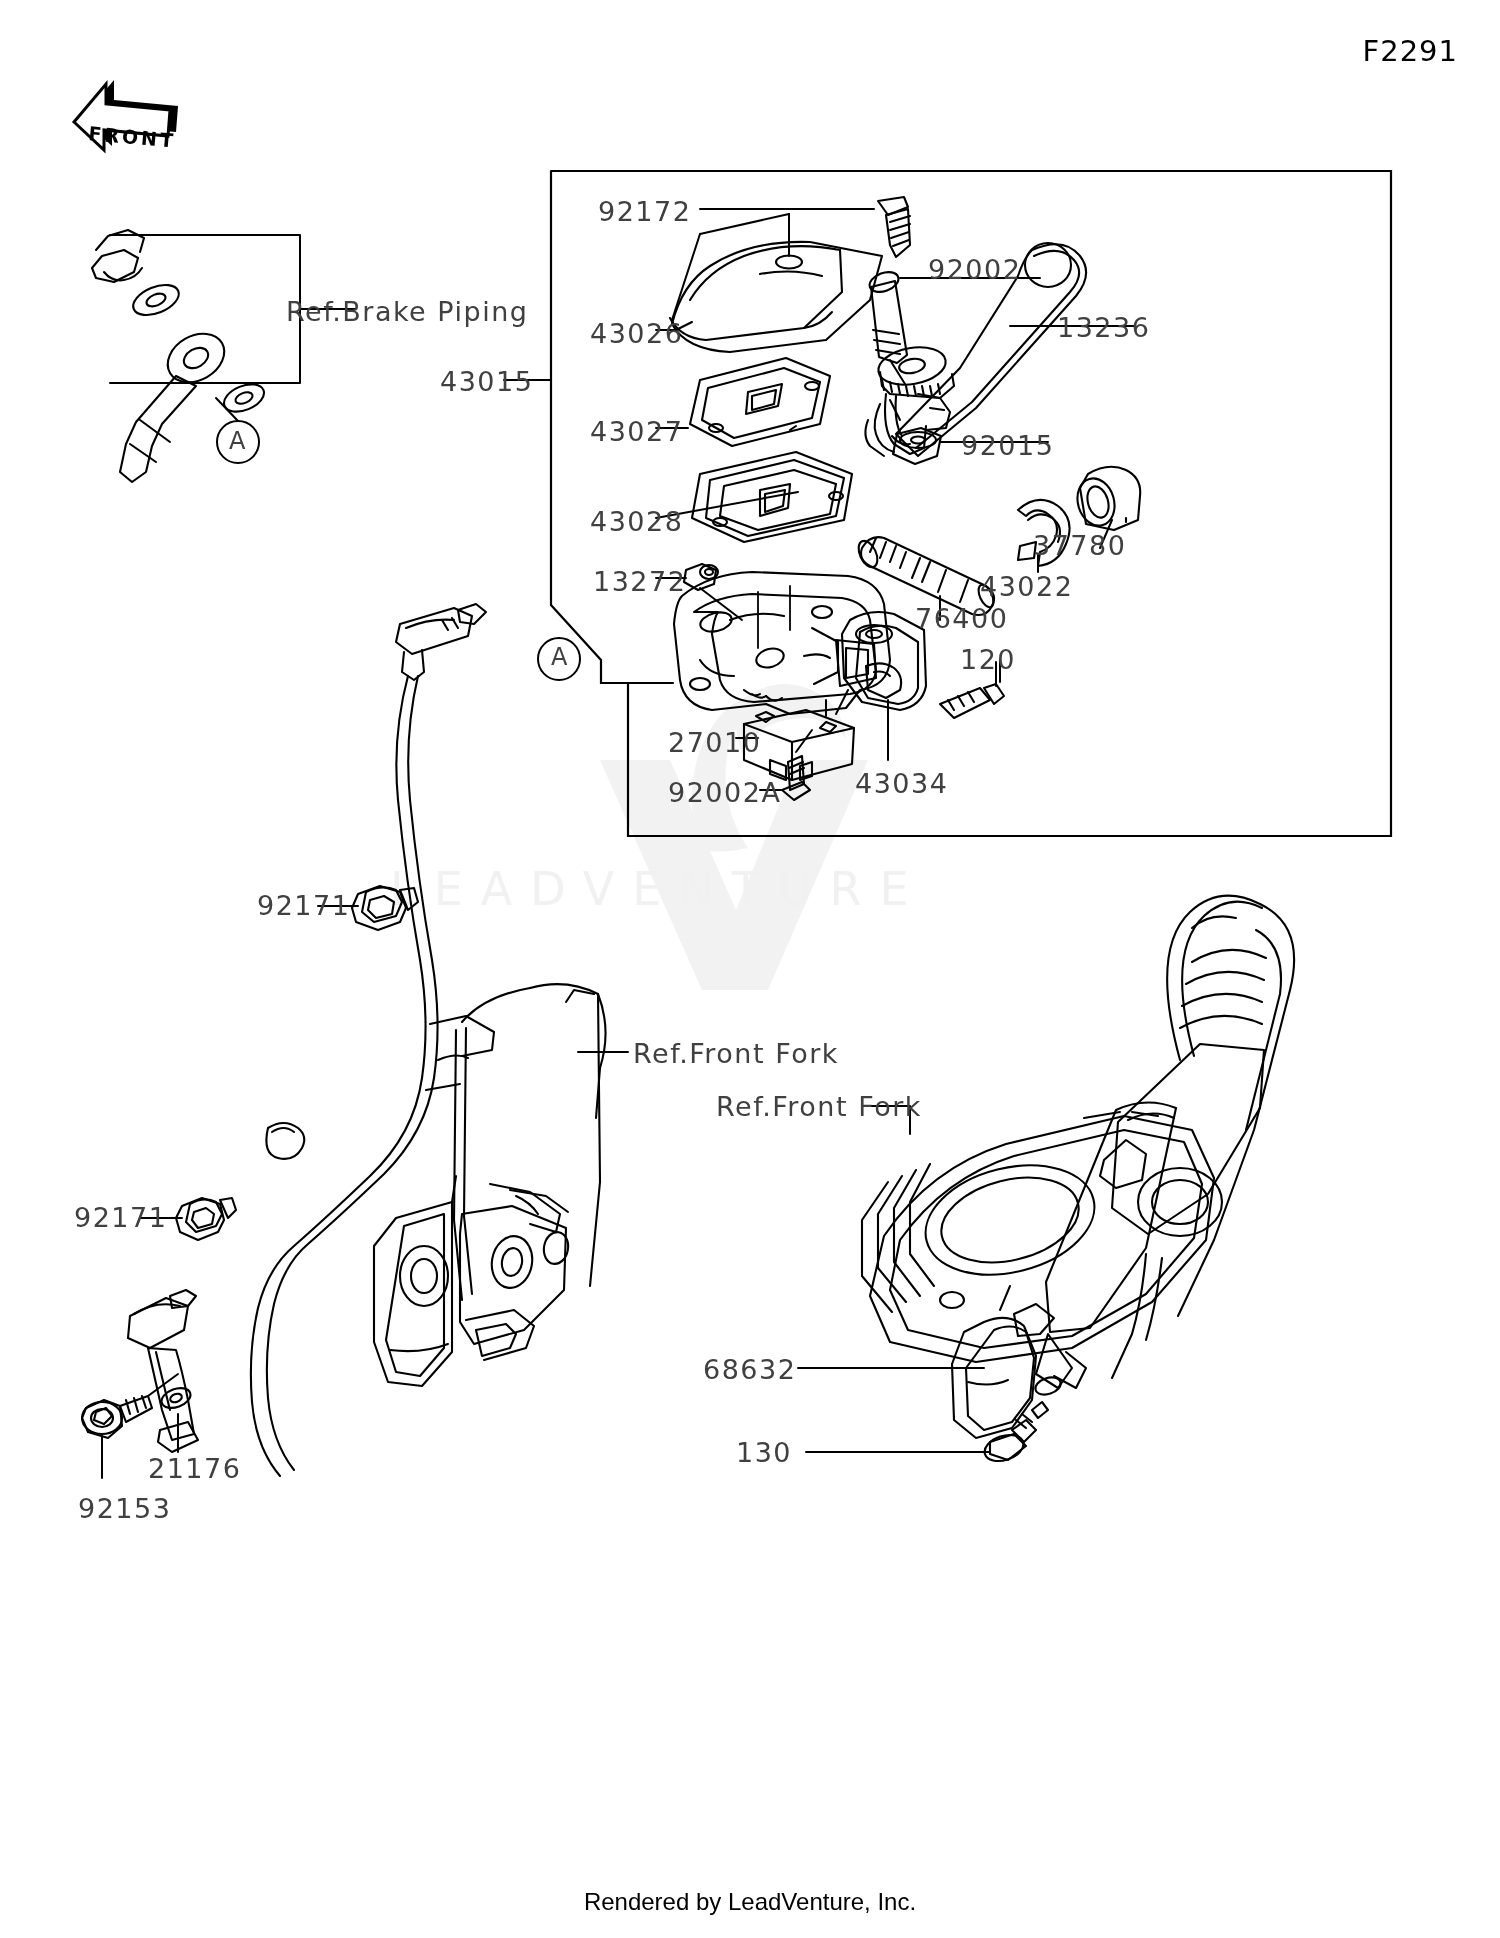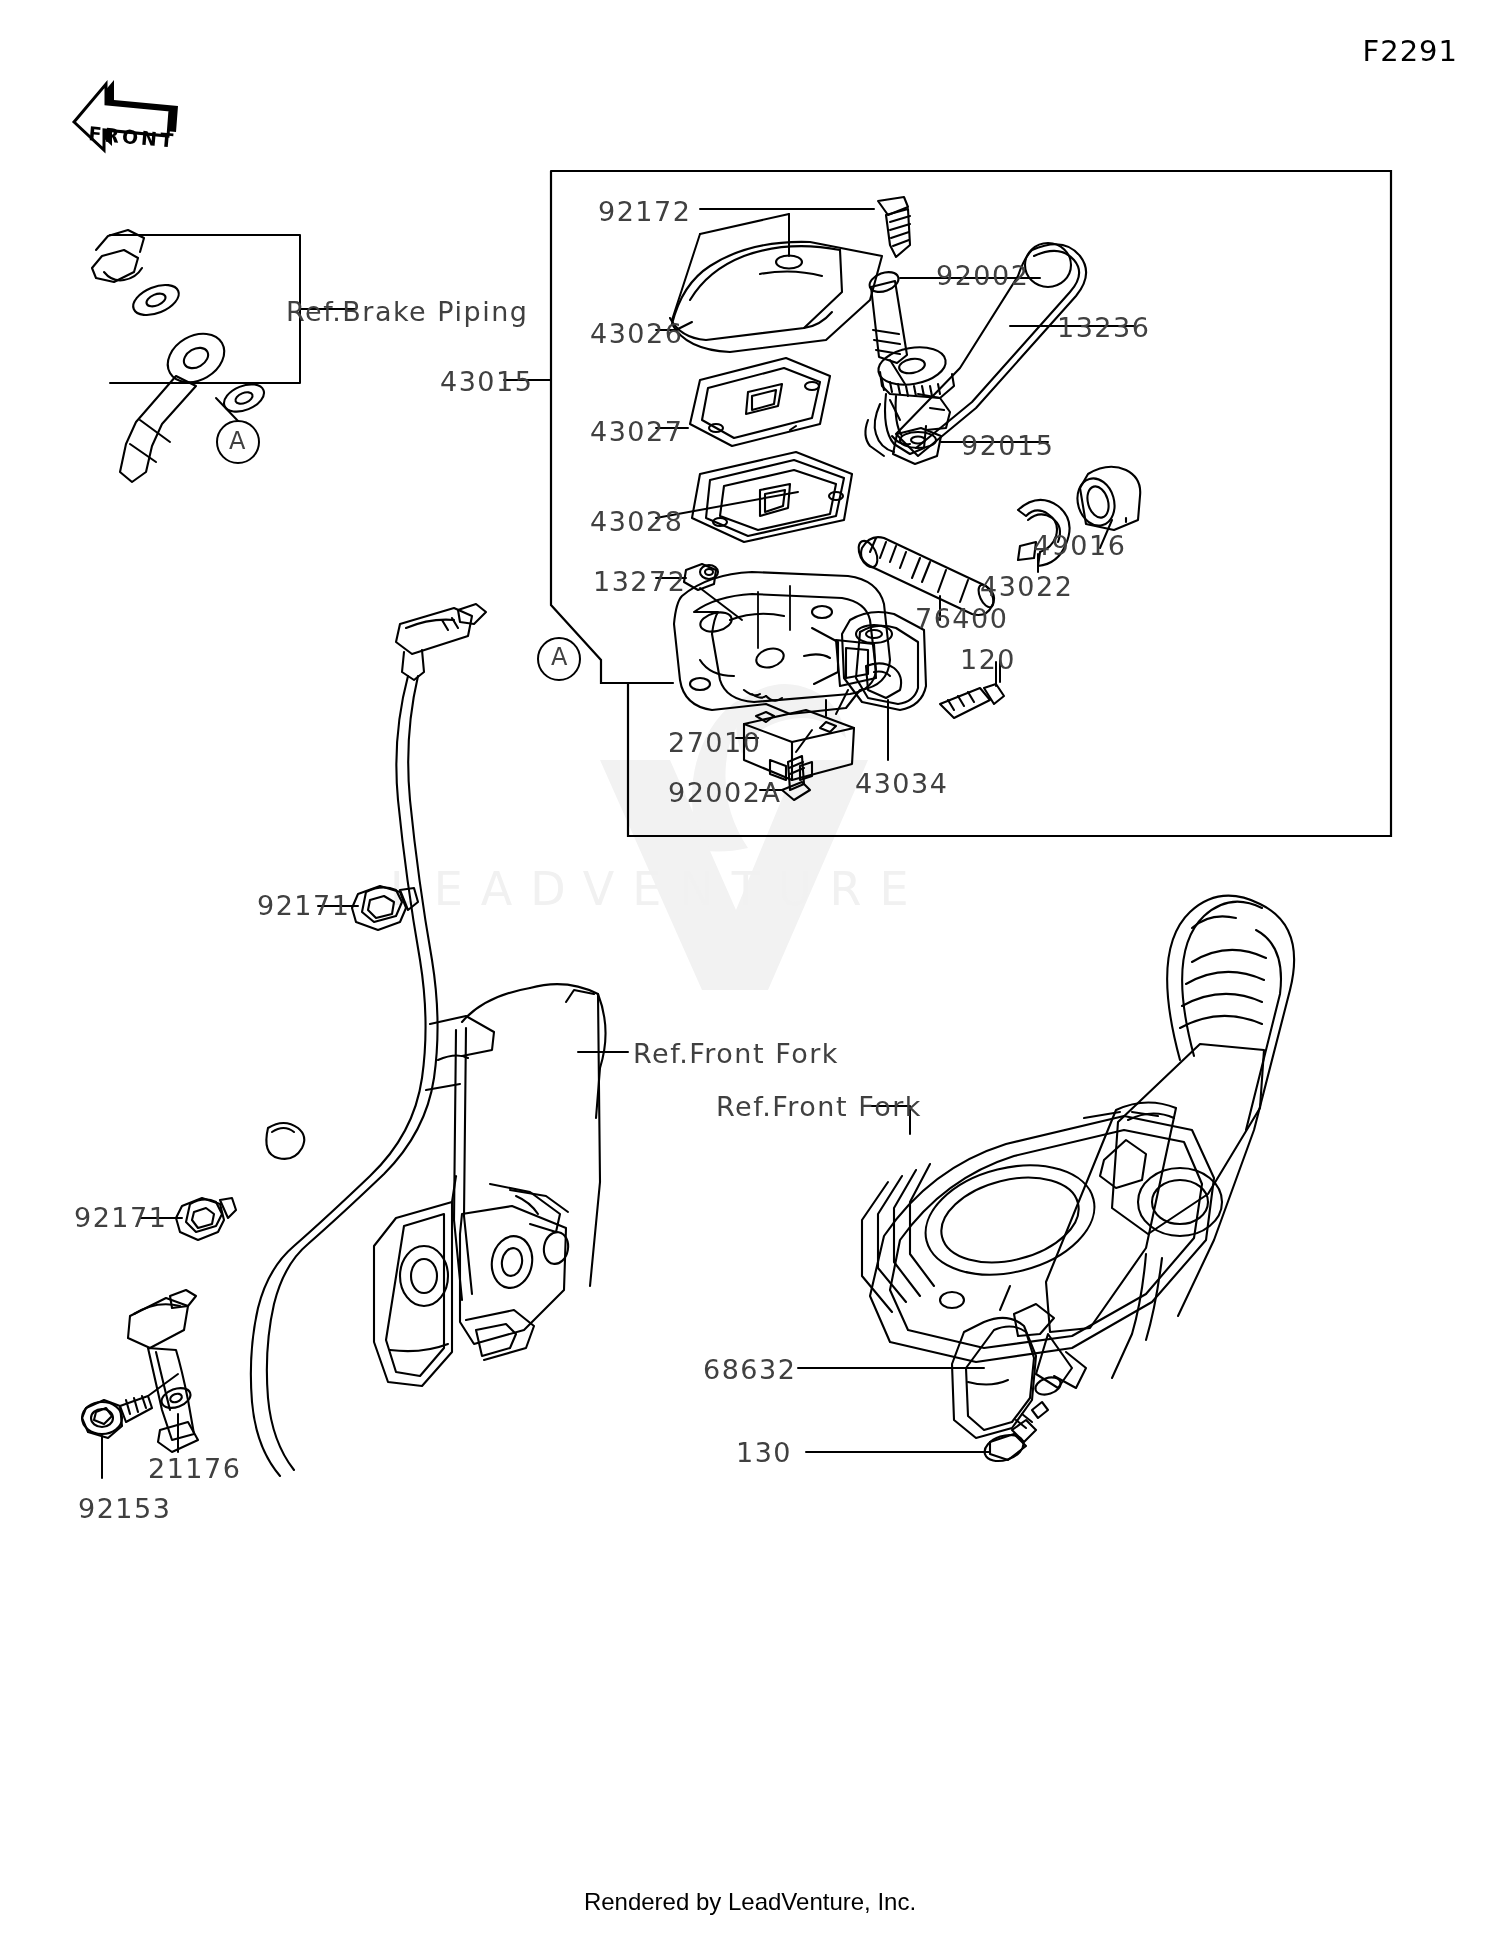--- a/index.html
+++ b/index.html
@@ -465,24 +465,24 @@
   <div class="lbl" style="left:551px; top:645px; font-size:24px;">A</div>
 
   <div class="lbl" style="left:598px; top:198px;">92172</div>
   <div class="lbl" style="left:590px; top:320px;">43026</div>
   <div class="lbl" style="left:590px; top:418px;">43027</div>
   <div class="lbl" style="left:590px; top:508px;">43028</div>
   <div class="lbl" style="left:593px; top:568px;">13272</div>
   <div class="lbl" style="left:668px; top:729px;">27010</div>
   <div class="lbl" style="left:668px; top:779px;">92002A</div>
 
-  <div class="lbl" style="left:928px; top:262px;margin-left:8px;">92002</div>
+  <div class="lbl" style="left:928px; top:256px;">92002</div>
   <div class="lbl" style="left:1057px; top:314px;">13236</div>
   <div class="lbl" style="left:961px; top:432px;">92015</div>
-  <div class="lbl" style="left:1033px; top:532px;">49016</div>
+  <div class="lbl" style="left:1033px; top:532px;">37780</div>
   <div class="lbl" style="left:980px; top:573px;">43022</div>
   <div class="lbl" style="left:915px; top:605px;">76400</div>
   <div class="lbl" style="left:960px; top:646px;">120</div>
   <div class="lbl" style="left:855px; top:770px;">43034</div>
 
   <div class="lbl" style="left:257px; top:892px;">92171</div>
   <div class="lbl" style="left:74px; top:1204px;">92171</div>
   <div class="lbl" style="left:633px; top:1040px;">Ref.Front Fork</div>
   <div class="lbl" style="left:716px; top:1093px;">Ref.Front Fork</div>
   <div class="lbl" style="left:148px; top:1455px;">21176</div>

